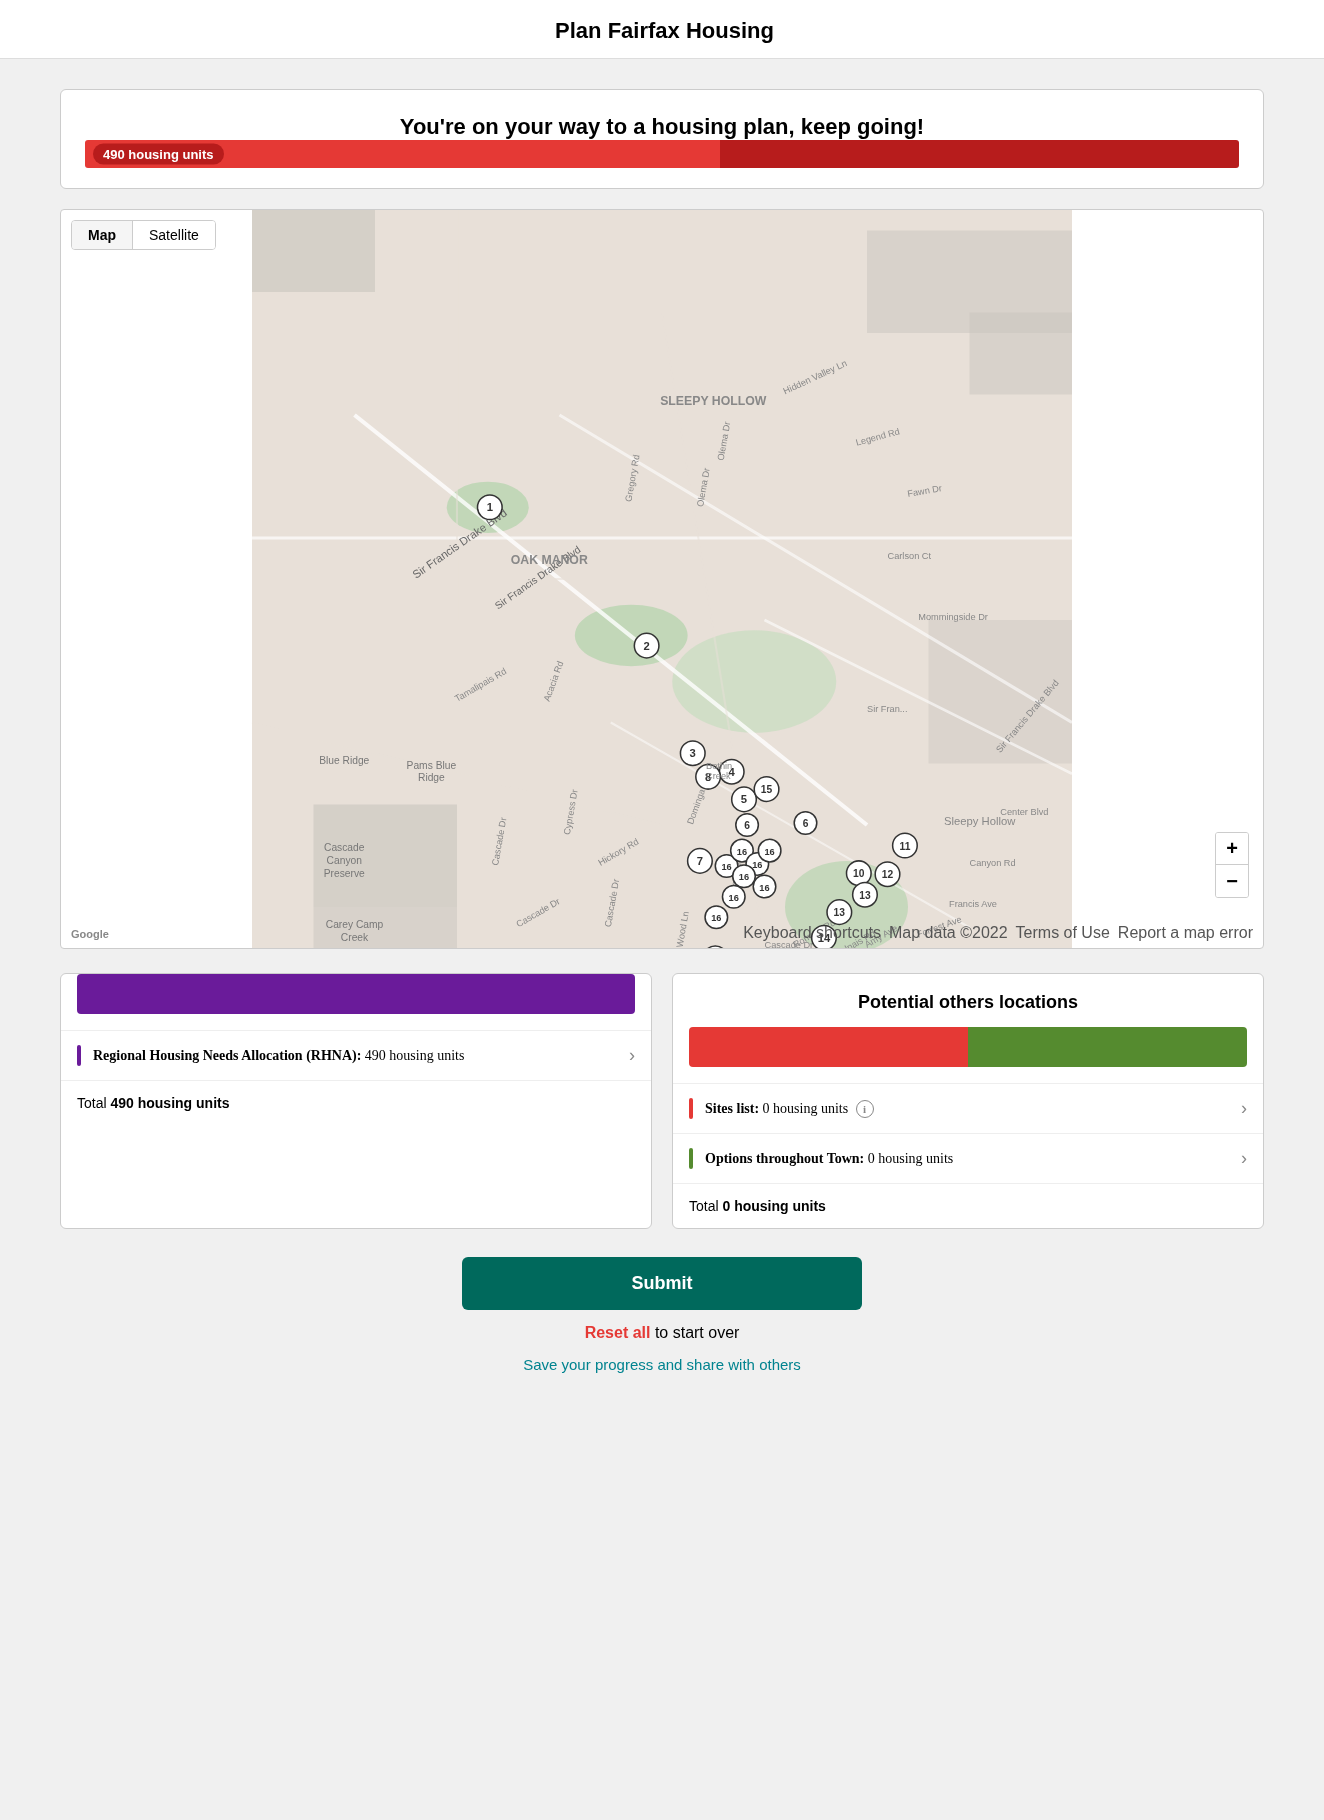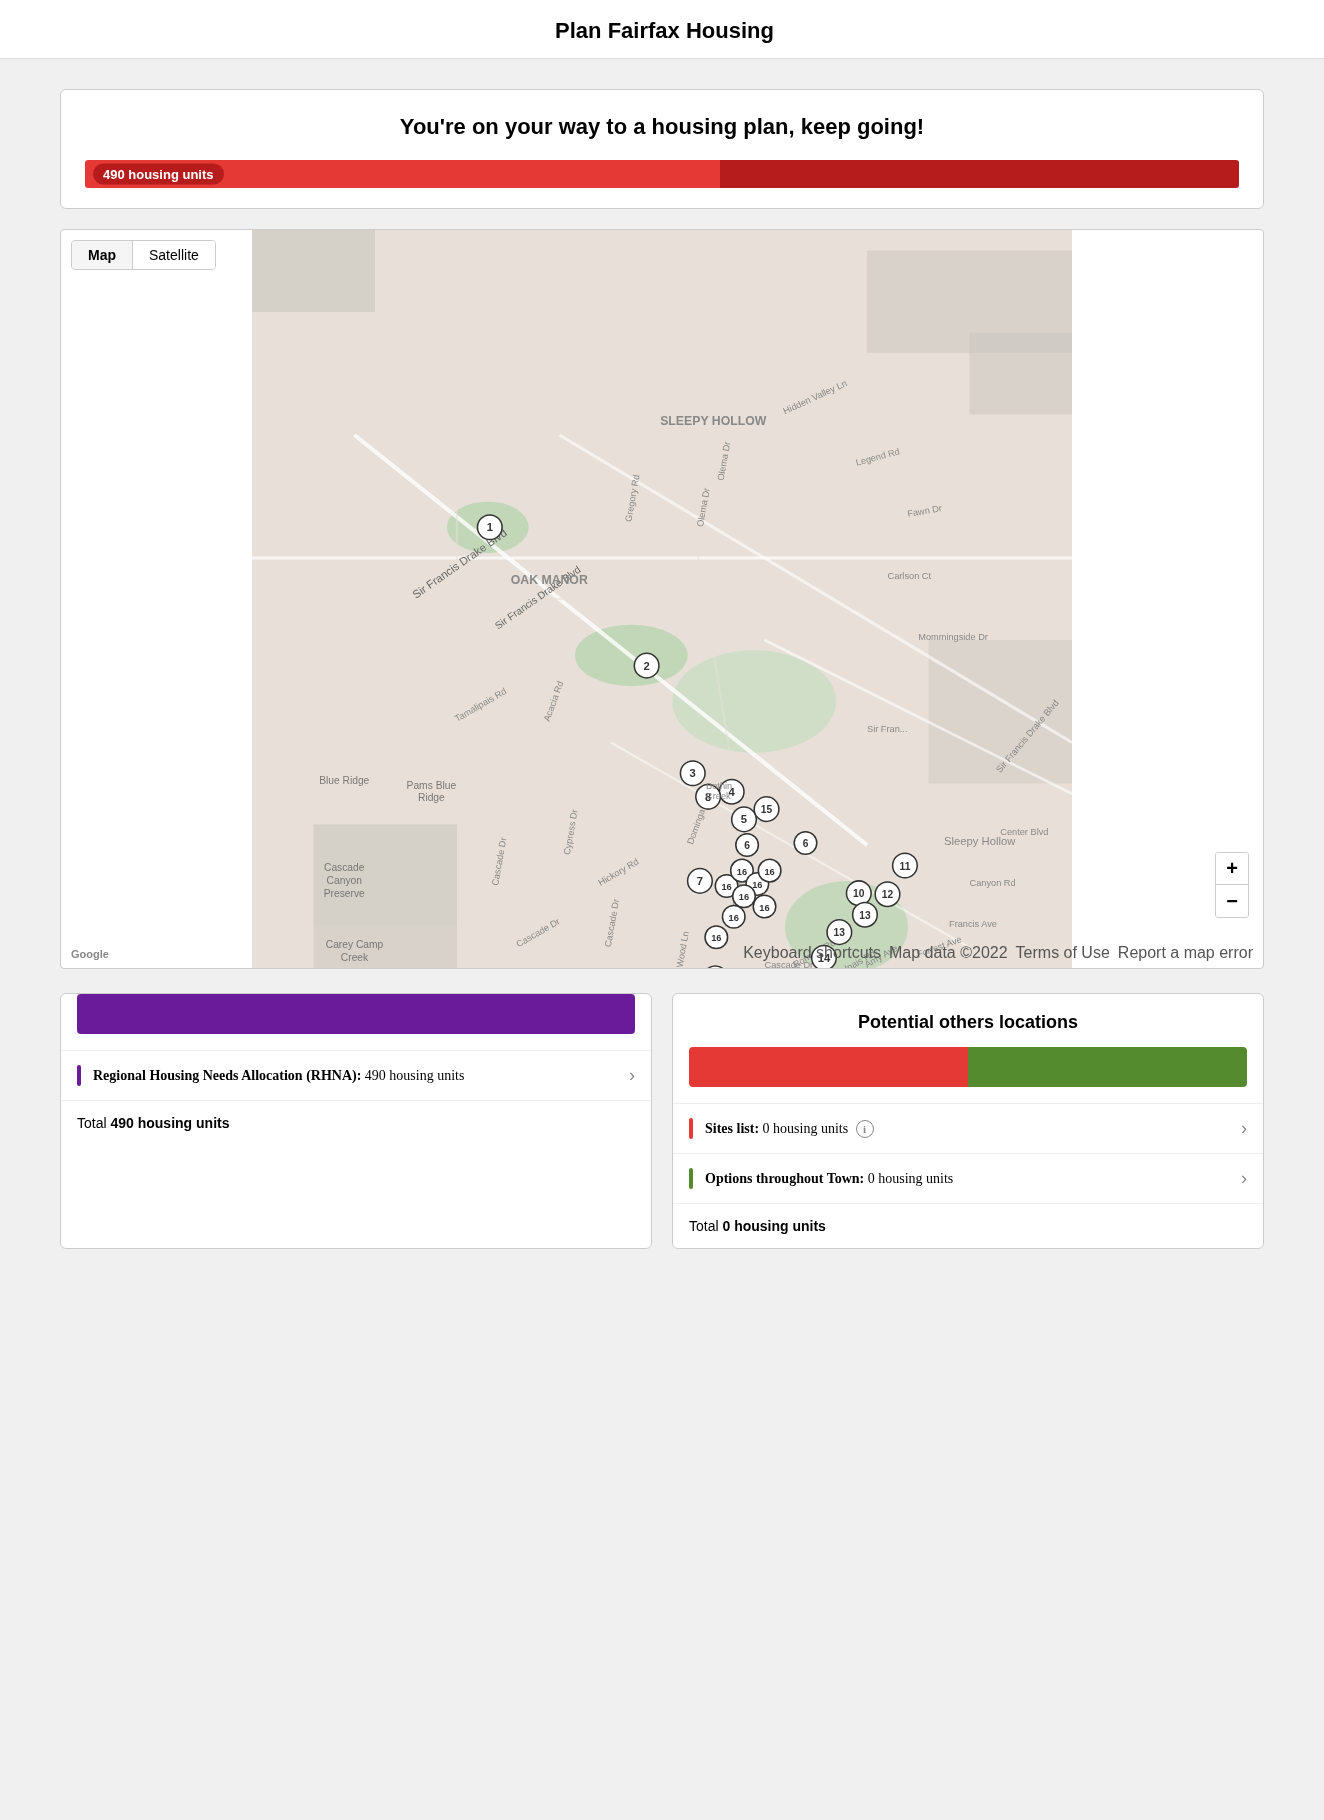--- a/index.html
+++ b/index.html
@@ -28,21 +28,20 @@
       border: 1px solid #ccc;
       border-radius: 6px;
       padding: 24px 24px 20px 24px;
       margin-bottom: 20px;
     }
 
     .progress-title {
       font-size: 22px;
       font-weight: bold;
       text-align: center;
-      margin-bottom: 20px;
     }
 
     .progress-bar-container {
       position: relative;
       height: 28px;
       border-radius: 4px;
       overflow: visible;
       display: flex;
     }
 
@@ -536,14 +535,22 @@
         <span class="panel-row-arrow">›</span>
       </div>
 
       <div class="panel-total-row">
         <span>Total</span>
         <strong> <span>0 housing units</span></strong>
       </div>
     </div>
   </div>
 
+  <div class="submit-section">
+    <button class="submit-btn">Submit</button>
+    <div>
+      <a class="reset-link">Reset all</a>
+      <span> to start over</span>
+    </div>
+    <a class="save-link">Save your progress and share with others</a>
+  </div>
 
 </div>
 
 </body></html>

